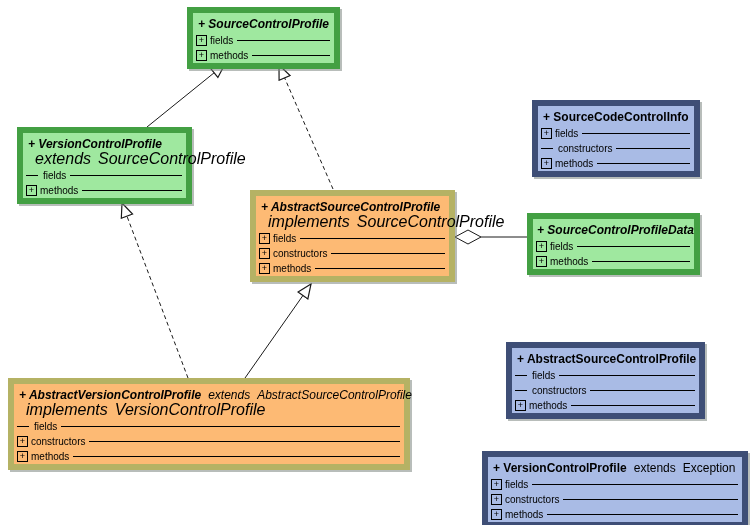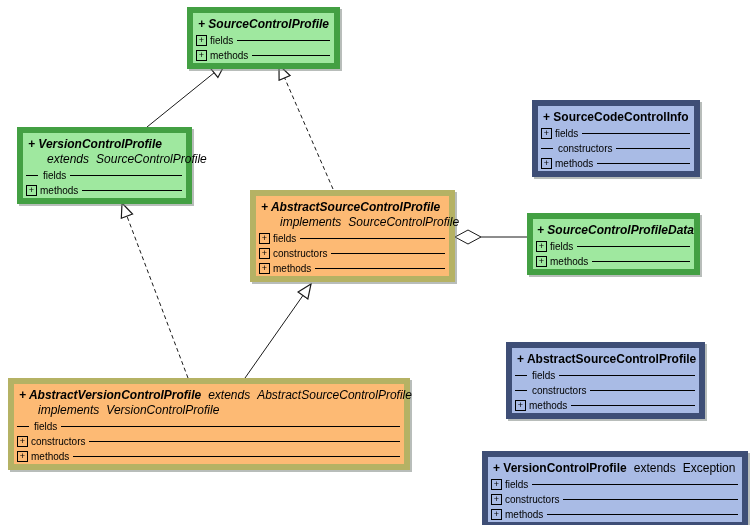--- a/index.html
+++ b/index.html
@@ -15,21 +15,21 @@
   }
   .green{background:#9fe89f;border-color:#43a043;}
   .yellow{background:#fdba74;border-color:#b5b264;}
   .blue{background:#a9bbe5;border-color:#3e4e76;}
   .title{
     font-size:12px;font-weight:bold;color:#000;
     padding:4px 5px 2px 5px;white-space:nowrap;line-height:14px;
   }
   .italic .tname{font-style:italic;}
   .sub{
-    font-size:12px;color:#000;padding:0 5px 3px 24px;white-space:nowrap;line-height:12px;
+    font-size:16px;color:#000;padding:0 5px 3px 12px;white-space:nowrap;line-height:12px;
   }
   .sub.it, .ext.it{font-style:italic;}
   .ext{font-size:12px;font-weight:normal;margin-left:7px;}
   .kw{margin-right:7px;}
   .row{
     display:flex;align-items:center;height:15px;padding:0 4px 0 3px;
     font-size:10px;color:#000;line-height:10px;
   }
   .plusbox{
     width:9px;height:9px;border:1px solid #000;background:transparent;

